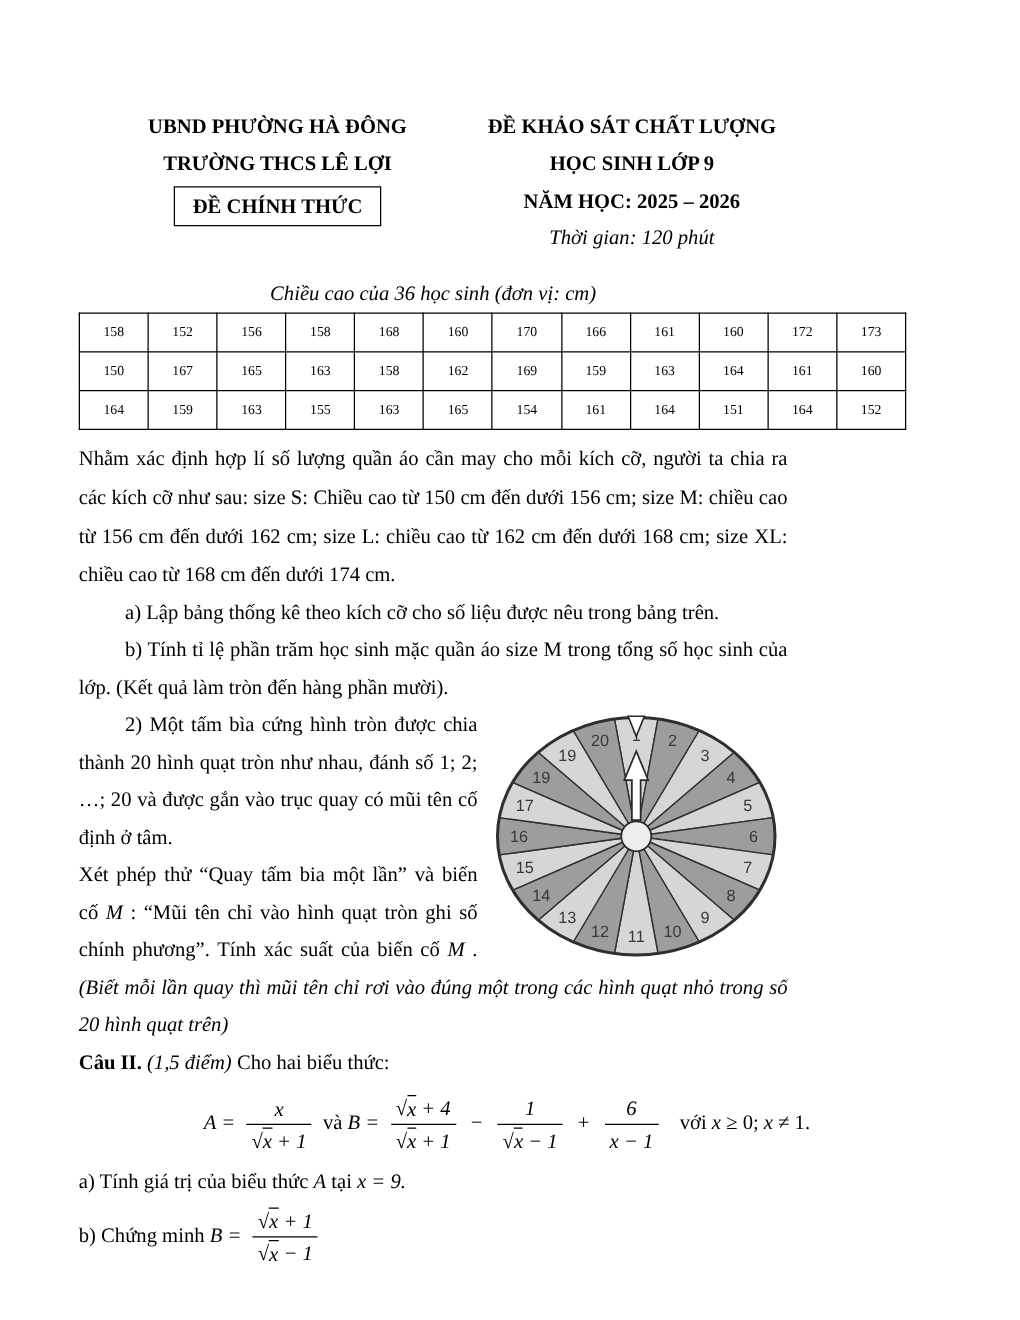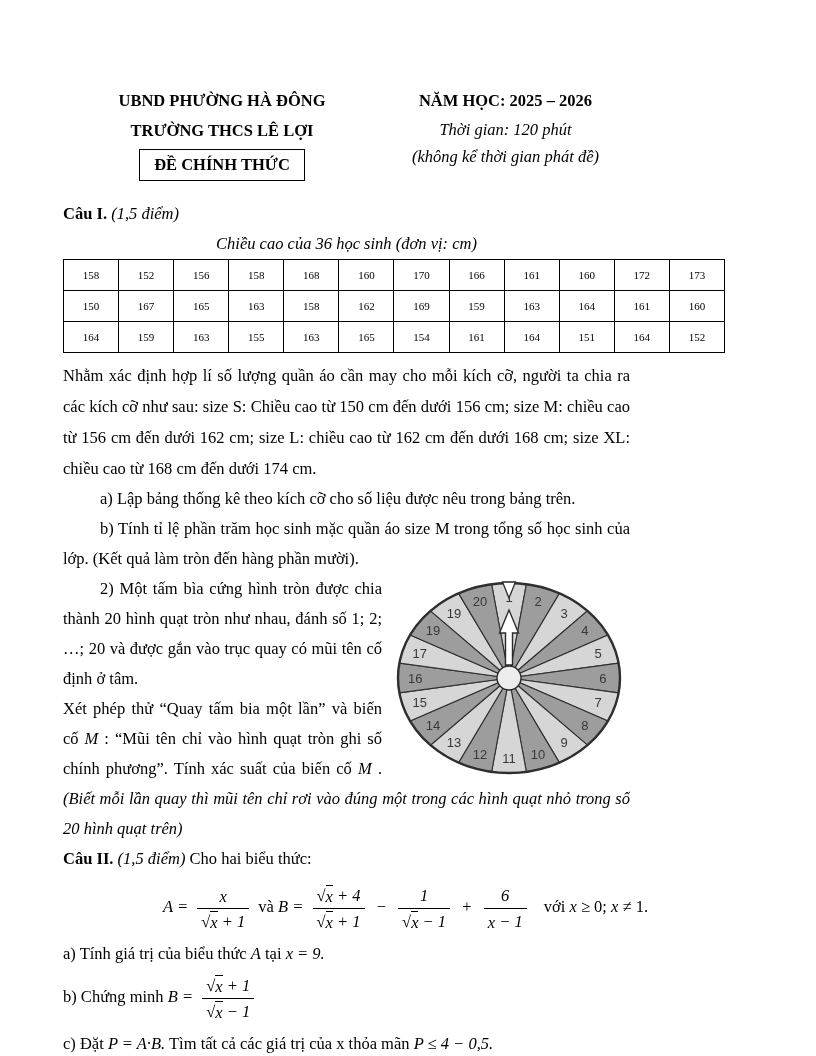--- a/index.html
+++ b/index.html
@@ -56,27 +56,26 @@
 
 <div class="page">
 
   <div class="header">
     <div class="header-left">
       <div class="hl-line">UBND PHƯỜNG HÀ ĐÔNG</div>
       <div class="hl-line">TRƯỜNG THCS LÊ LỢI</div>
       <div class="box">ĐỀ CHÍNH THỨC</div>
     </div>
     <div class="header-right">
+      <div class="hr-bold">ĐỀ KHẢO SÁT CHẤT LƯỢNG HỌC SINH LỚP 9</div>
       <div class="hr-bold">NĂM HỌC: 2025 – 2026</div>
       <div class="hr-italic">Thời gian: 120 phút</div>
-      <div class="hr-italic">(không kể thời gian phát đề)</div>
     </div>
   </div>
 
-  <p class="heading-line"><b>Câu I.</b> <i>(1,5 điểm)</i></p>
 
 
   <p class="caption">Chiều cao của 36 học sinh (đơn vị: cm)</p>
 
   <table class="htable">
     <tbody>
         <tr>
           <td>158</td>
           <td>152</td>
           <td>156</td>
@@ -207,15 +206,14 @@
 
   <p class="cau2-item"><span>a) Tính giá trị của biểu thức </span><i class="mi">A</i><span> tại </span><i class="mi">x = 9.</i></p>
 
   <p class="fitem"><span>b) Chứng minh </span><i class="mi">B =</i>
     <span class="frac">
       <span class="num"><span class="rsym">√</span><span class="rad">x</span><span> + 1</span></span>
       <span class="den"><span class="rsym">√</span><span class="rad">x</span><span> − 1</span></span>
     </span>
   </p>
 
-  <p class="cau2-item"><span>c) Đặt </span><i class="mi">P = A·B.</i><span> Tìm tất cả các giá trị của x thỏa mãn </span><i class="mi">P ≤ 4 − 0,5.</i></p>
 
 </div>
 
 </body></html>

